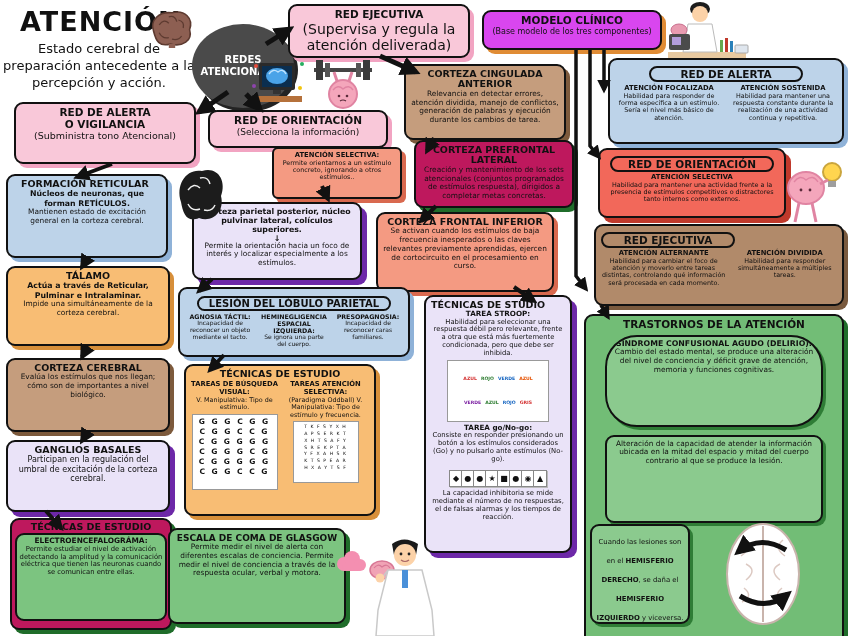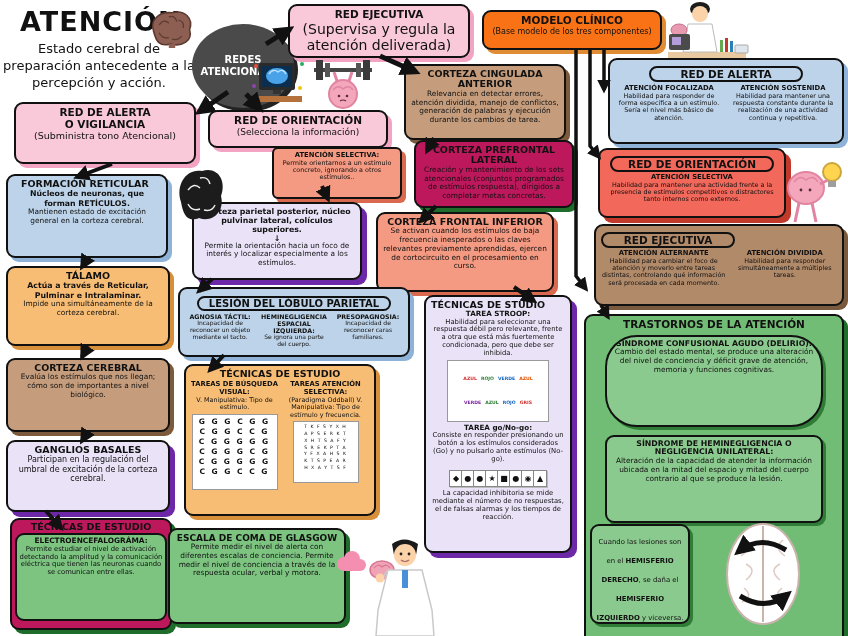--- a/index.html
+++ b/index.html
@@ -10,21 +10,21 @@
        padding:3px 5px;text-align:center;z-index:10;overflow:hidden;}
   .b-pink{background:#f9c8d9;box-shadow:4px 4px 0 #f2a4c2;}
   .b-blue{background:#bdd3e9;box-shadow:4px 4px 0 #8fb2d8;}
   .b-tan{background:#c59d7d;box-shadow:4px 4px 0 #7d5a3c;}
   .b-green{background:#be185d;box-shadow:4px 4px 0 #1f6d2a;}
   .b-salmon{background:#f49a82;box-shadow:4px 4px 0 #d9694f;}
   .b-orange{background:#f8bd74;box-shadow:4px 4px 0 #d78f3a;}
   .b-purple{background:#eae3f8;box-shadow:5px 5px 0 #6d28a8;}
   .b-red{background:#f2685a;box-shadow:5px 5px 0 #c0392b;}
   .b-brown{background:#b18a6a;box-shadow:4px 4px 0 #7a5a3e;}
-  .b-model{background:#f97316;box-shadow:4px 4px 0 #e08c35;}
+  .b-model{background:#d946ef;box-shadow:4px 4px 0 #e08c35;}
   .bt{font-weight:bold;font-size:10.5px;line-height:1.12;}
   .bt2{font-weight:bold;font-size:9.5px;line-height:1.1;}
   .sub{font-size:8.5px;line-height:1.15;}
   .bb{font-size:7.4px;line-height:1.18;}
   .lead{font-size:7.8px;font-weight:bold;line-height:1.18;}
   .ct{font-size:6.8px;font-weight:bold;line-height:1.12;}
   .cb{font-size:6.4px;line-height:1.16;}
   .pill{display:inline-block;border:2px solid #111;border-radius:9px;padding:0 10px;
         font-weight:bold;background:inherit;}
   .cols{display:flex;gap:6px;text-align:center;}
@@ -285,21 +285,20 @@
     <div class="cb" style="font-size:6.8px;">La capacidad inhibitoria se mide mediante el número de no respuestas, el de falsas alarmas y los tiempos de reacción.</div>
   </div>
 
   <div class="box b-green" style="left:584px;top:314px;width:260px;height:408px;background:#72bd76;">
     <div class="bt">TRASTORNOS DE LA ATENCIÓN</div>
     <div class="box" style="position:relative;left:0;top:4px;margin:0 14px;height:92px;background:#8bca8e;box-shadow:3px 3px 0 #2f7d36;border-radius:32px;">
       <div class="ct" style="font-size:7.8px;">SÍNDROME CONFUSIONAL AGUDO (DELIRIO):</div>
       <div class="bb">Cambio del estado mental, se produce una alteración del nivel de conciencia y déficit grave de atención, memoria y funciones cognitivas.</div>
     </div>
     <div class="box" style="position:relative;left:0;top:12px;margin:0 14px;height:88px;background:#8bca8e;box-shadow:3px 3px 0 #2f7d36;">
-      <div class="ct" style="font-size:7.8px;">SÍNDROME DE HEMINEGLIGENCIA O NEGLIGENCIA UNILATERAL:</div>
       <div class="bb">Alteración de la capacidad de atender la información ubicada en la mitad del espacio y mitad del cuerpo contrario al que se produce la lesión.</div>
     </div>
     <div class="box" style="position:absolute;left:4px;top:208px;width:100px;height:100px;background:#8bca8e;box-shadow:3px 3px 0 #2f7d36;padding:3px;">
       <span class="cb" style="font-size:6.9px;">
         <span>Cuando las lesiones son en el </span><span style="font-weight:bold;">HEMISFERIO DERECHO</span><span>, se daña el </span><span style="font-weight:bold;">HEMISFERIO IZQUIERDO</span><span> y viceversa.</span>
       </span>
     </div>
     <div class="icon" style="left:112px;top:204px;">
       <svg width="130" height="108" viewBox="0 0 130 108">
         <ellipse cx="65" cy="54" rx="36" ry="50" fill="#ffffff" stroke="#c9b4ac" stroke-width="2"></ellipse>

